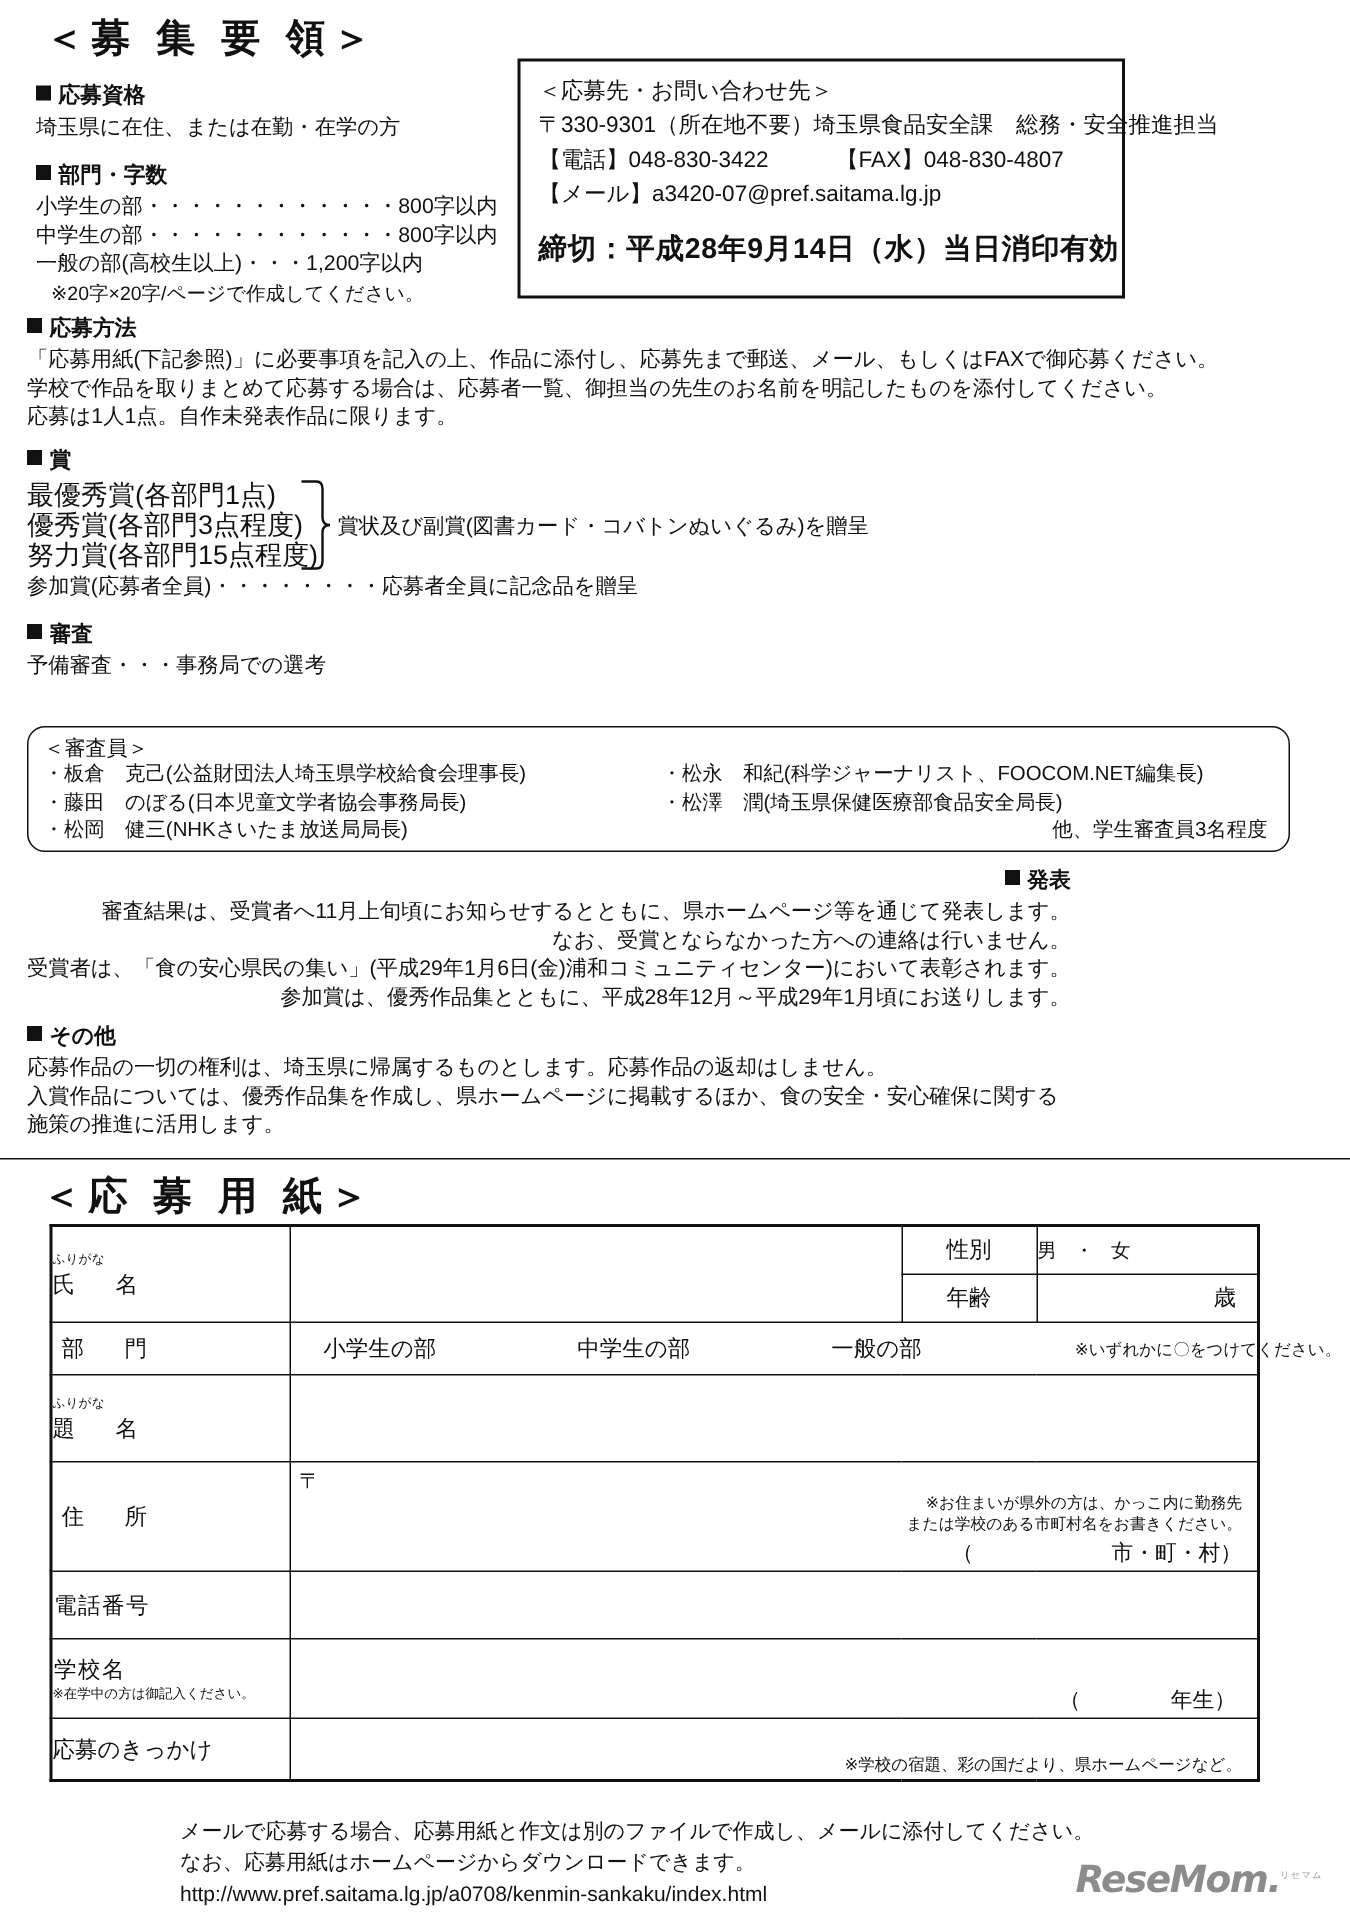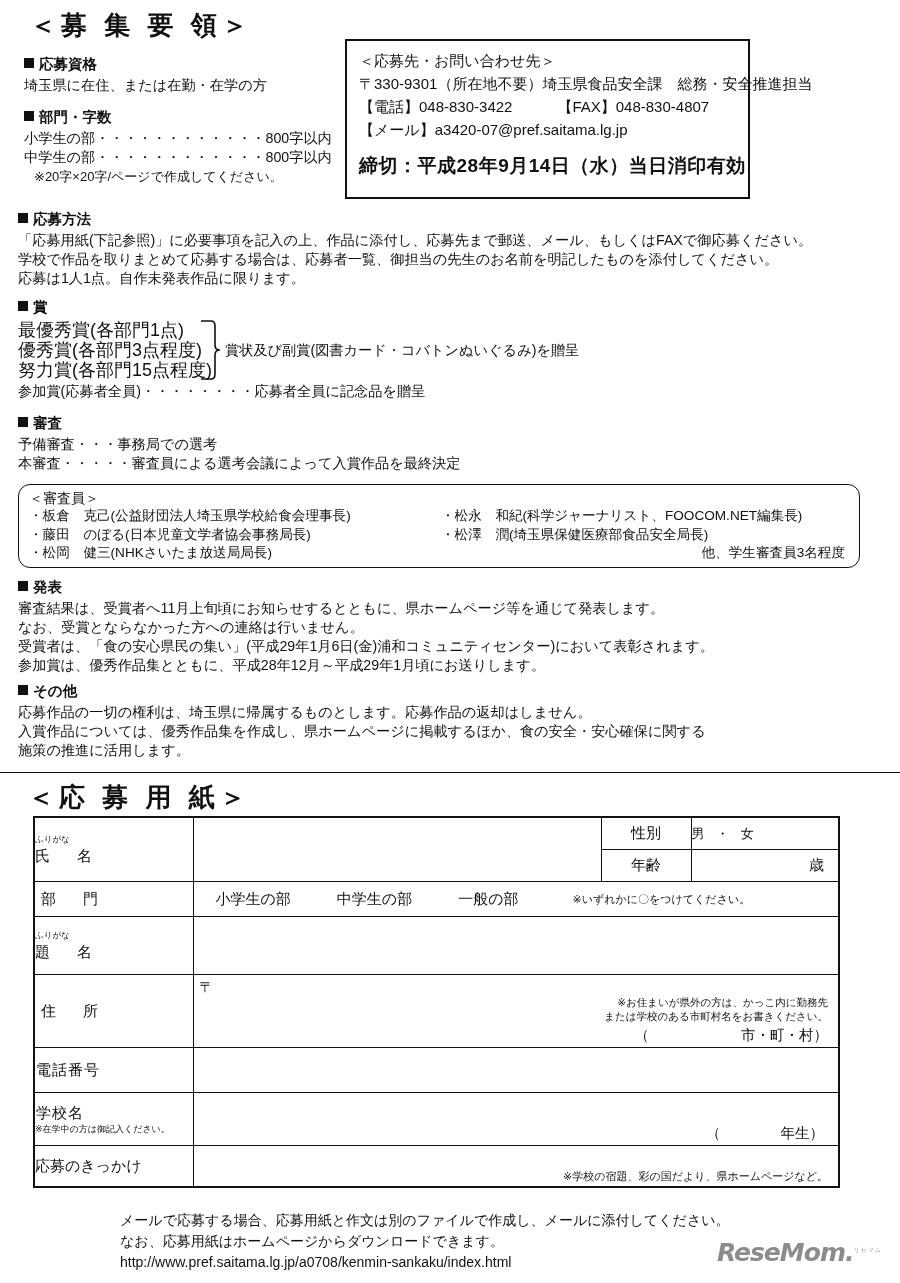--- a/index.html
+++ b/index.html
@@ -34,21 +34,21 @@
     font-size:14.2px;line-height:19px;white-space:nowrap;
   }
   .body-line.small{font-size:13px;}
 
   
   #sec-qualification{position:absolute;left:24px;top:55px;}
   #sec-category{position:absolute;left:24px;top:108px;}
   #sec-howto{position:absolute;left:18px;top:210px;}
   #sec-prize{position:absolute;left:18px;top:298px;}
   #sec-review{position:absolute;left:18px;top:414px;}
-  #sec-announce{position:absolute;left:18px;top:578px;}
+  #sec-announce{position:absolute;left:18px;top:578px;text-align:right;}
   #sec-other{position:absolute;left:18px;top:682px;}
 
   .sec-body{margin-top:3px;}
 
   
   #contact-box{
     position:absolute;left:345px;top:39px;width:405px;height:160px;
     border:2.5px solid #111;box-sizing:border-box;
     padding:8px 0 0 12px;
   }
@@ -106,20 +106,21 @@
     display:block;font-size:8.5px;letter-spacing:0;
     text-indent:0;line-height:11px;margin-bottom:2px;
   }
   .sublbl{
     display:block;font-size:9px;letter-spacing:0;text-indent:0;
     line-height:11px;margin-top:1px;
   }
   .cat-opts{
     display:flex;align-items:center;font-size:15px;
     padding-left:22px;
+    gap:48px;
   }
   .cat-opts span.opt{margin-right:46px;white-space:nowrap;}
   .cat-note{font-size:11px;white-space:nowrap;margin-left:8px;}
   .addr-cell{position:relative;height:100%;}
   .addr-mark{position:absolute;left:6px;top:4px;font-size:14px;}
   .addr-note{
     position:absolute;right:10px;top:20px;font-size:10.5px;
     line-height:14px;text-align:right;white-space:nowrap;
   }
   .addr-paren{
@@ -180,20 +181,21 @@
     </div>
   </div>
 
   <div id="sec-category">
     <div class="sec-head">
       <span class="sq"></span><span>部門・字数</span>
     </div>
     <div class="sec-body">
       <div class="body-line">小学生の部・・・・・・・・・・・・800字以内</div>
       <div class="body-line">中学生の部・・・・・・・・・・・・800字以内</div>
+      <div class="body-line">一般の部(高校生以上)・・・1,200字以内</div>
       <div class="body-line small" style="padding-left:10px;">※20字×20字/ページで作成してください。</div>
     </div>
   </div>
 
   <div id="sec-howto">
     <div class="sec-head">
       <span class="sq"></span><span>応募方法</span>
     </div>
     <div class="sec-body">
       <div class="body-line">「応募用紙(下記参照)」に必要事項を記入の上、作品に添付し、応募先まで郵送、メール、もしくはFAXで御応募ください。</div>
@@ -223,21 +225,20 @@
       <div class="body-line" style="margin-top:1px;">参加賞(応募者全員)・・・・・・・・応募者全員に記念品を贈呈</div>
     </div>
   </div>
 
   <div id="sec-review">
     <div class="sec-head">
       <span class="sq"></span><span>審査</span>
     </div>
     <div class="sec-body">
       <div class="body-line">予備審査・・・事務局での選考</div>
-      <div class="body-line">本審査・・・・・審査員による選考会議によって入賞作品を最終決定</div>
     </div>
   </div>
 
   <div id="judges-box">
     <div class="jhead">＜審査員＞</div>
     <div class="jrow">
       <div class="jc1">・板倉　克己(公益財団法人埼玉県学校給食会理事長)</div>
       <div class="jc2">・松永　和紀(科学ジャーナリスト、FOOCOM.NET編集長)</div>
     </div>
     <div class="jrow">

